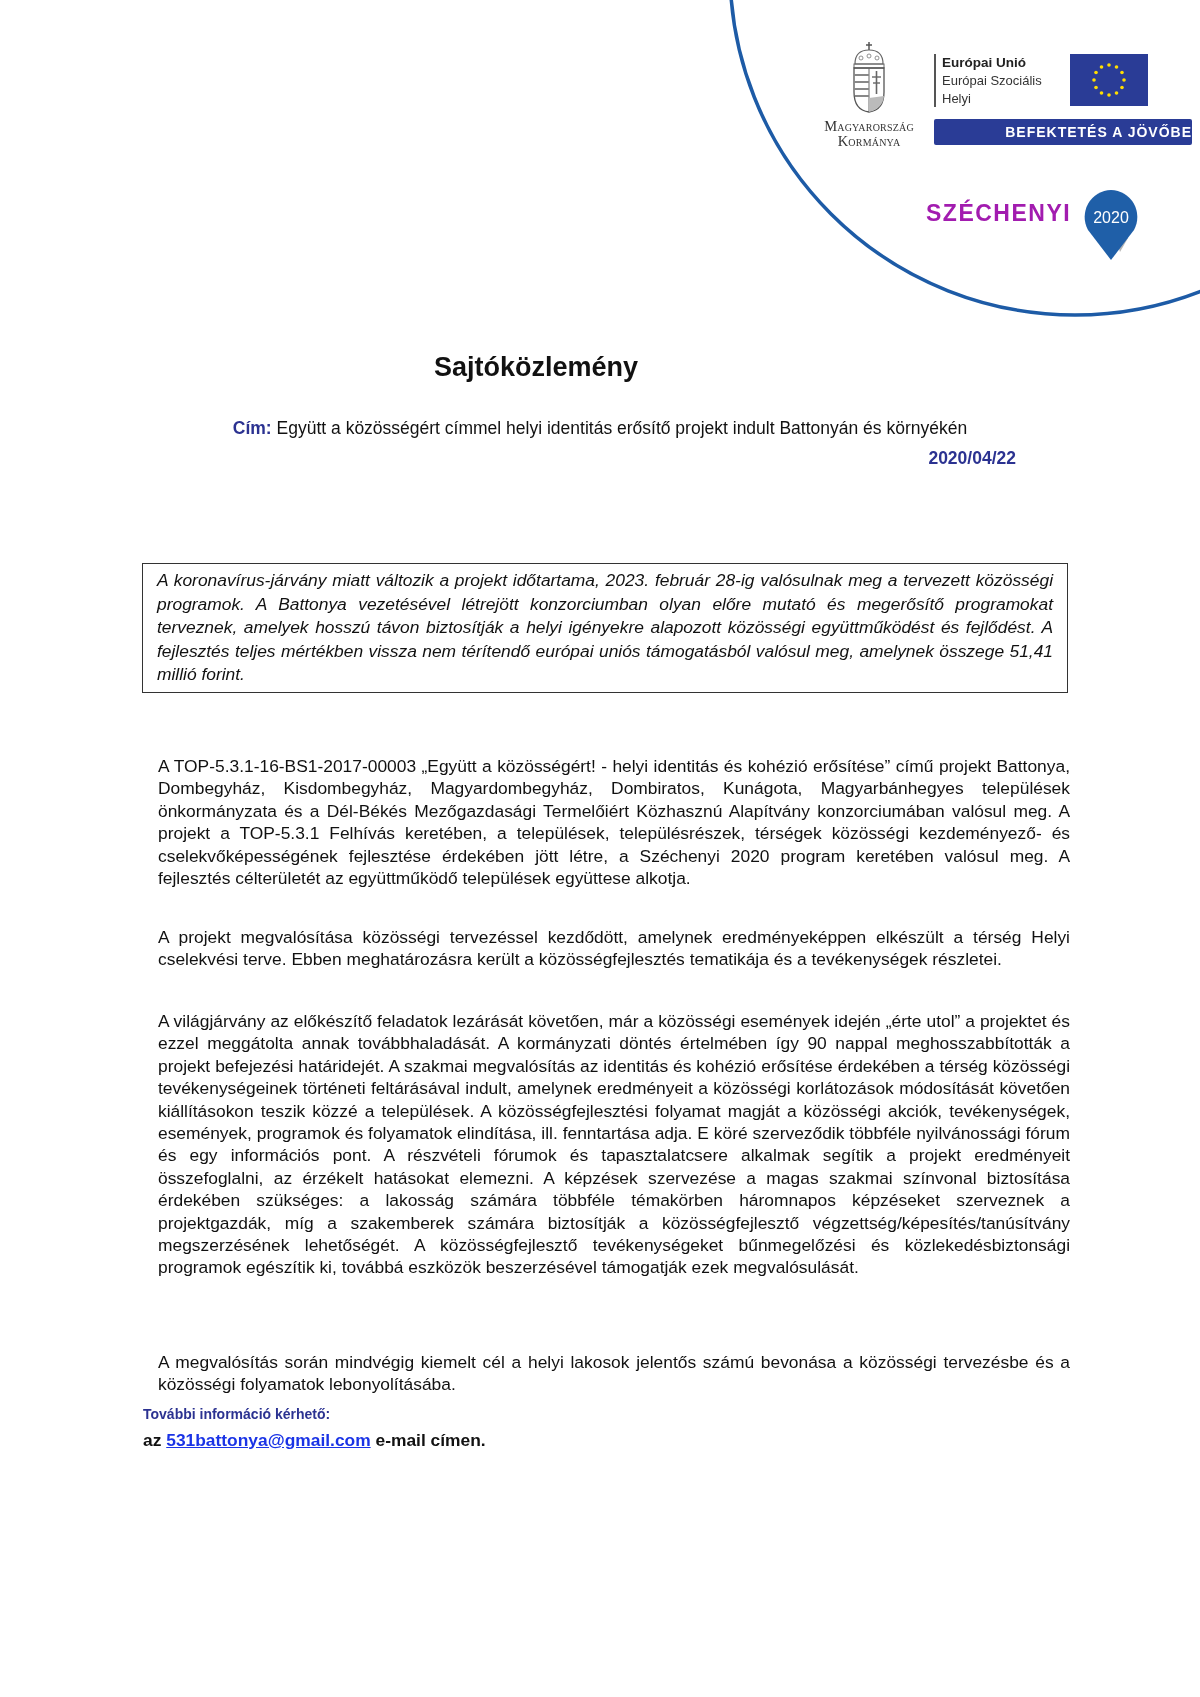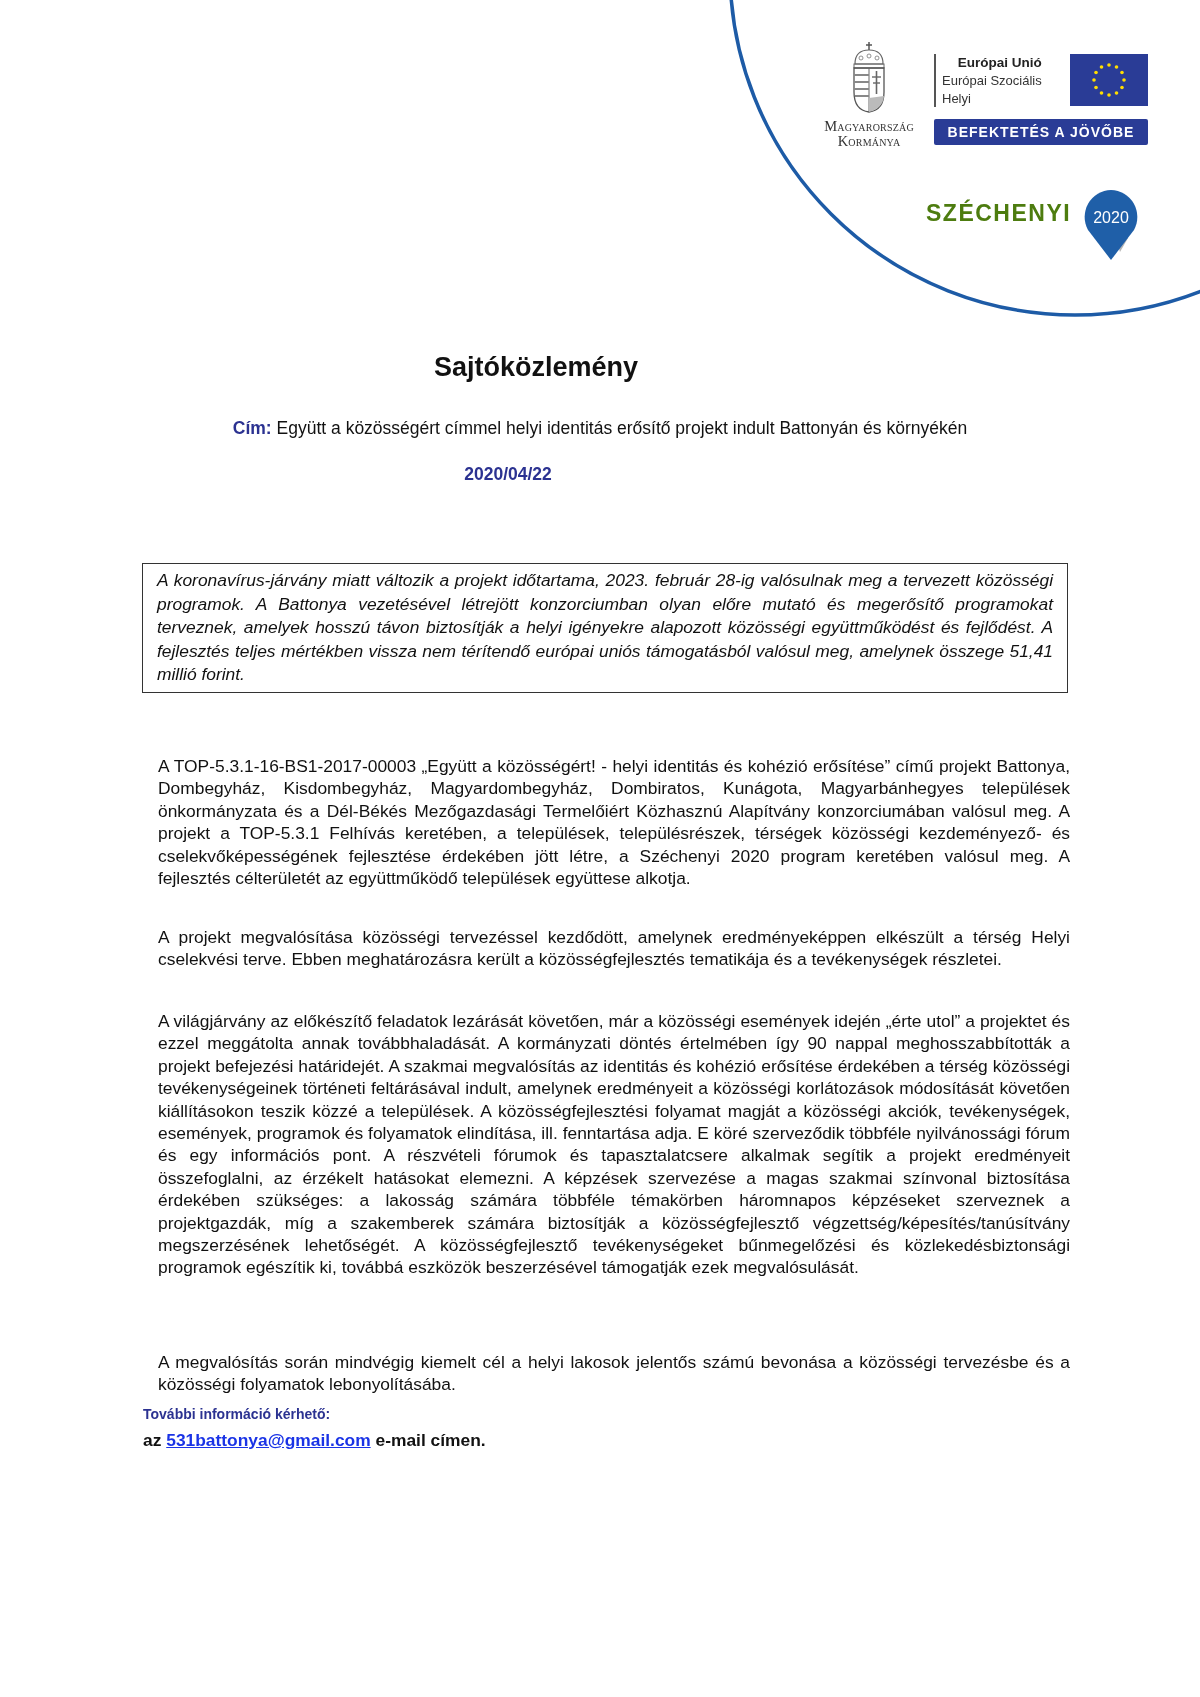--- a/index.html
+++ b/index.html
@@ -10,37 +10,37 @@
 
   
   .gov-logo { position: absolute; left: 808px; top: 40px; width: 122px; text-align: center; }
   .crest { width: 36px; height: 76px; margin: 0 auto; display: block; }
   .gov-name { font-family: Liberation Serif, serif; font-size: 14.5px; line-height: 15px; color: #333;
               font-variant: small-caps; letter-spacing: 0.2px; margin-top: 3px; }
 
   
   .eu-divider { position: absolute; left: 934px; top: 54px; width: 2px; height: 53px; background: #555; }
   .eu-text { position: absolute; left: 942px; top: 54px; font-size: 13px; line-height: 18px; color: #333; }
-  .eu-text .strong { font-weight: bold; color: #222; font-size: 13.5px; text-align: right; }
+  .eu-text .strong { font-weight: bold; color: #222; font-size: 13.5px; }
   .eu-flag { position: absolute; left: 1070px; top: 54px; width: 78px; height: 52px; background: #2a3c96; }
   .befektetes { position: absolute; left: 934px; top: 119px; width: 214px; height: 26px; background: #2a3c96;
                 color: #fff; font-weight: bold; font-size: 14px; letter-spacing: 1px; line-height: 26px;
-                text-align: center; border-radius: 2px; }
+                text-align: right; border-radius: 2px; padding-left: 44px; }
 
   
   .szechenyi { position: absolute; left: 926px; top: 200px; font-weight: bold; font-size: 23px; letter-spacing: 1.5px;
-               color: #4d7c0f; }
+               color: #a21caf; }
   .pin { position: absolute; left: 1082px; top: 188px; width: 58px; height: 74px; }
 
   
   .title { position: absolute; left: 0; width: 1072px; top: 352px; text-align: center;
            font-weight: bold; font-size: 27px; color: #111; }
   .subject { position: absolute; left: 0; width: 1200px; top: 418px; text-align: center; font-size: 17.5px; color: #111; }
   .subject .label { color: #2b3291; font-weight: bold; }
-  .date { position: absolute; left: 0; width: 1016px; top: 464px; text-align: center; font-size: 17.5px;
+  .date { position: absolute; left: 0; width: 1016px; top: 448px; text-align: right; font-size: 17.5px;
           font-weight: bold; color: #2b3291; }
 
   .lead-box { position: absolute; left: 142px; top: 563px; width: 926px; height: 130px; border: 1.5px solid #333;
               box-sizing: border-box; padding: 5px 14px 0 14px; }
   .lead-box p { margin: 0; font-style: italic; font-size: 17.4px; line-height: 23.5px; text-align: justify; color: #111; }
 
   .para { position: absolute; left: 143px; width: 912px; margin: 15px; font-size: 17.4px; line-height: 22.4px;
           text-align: justify; color: #111; }
   .p1 { top: 740px; }
   .p2 { top: 911px; }

